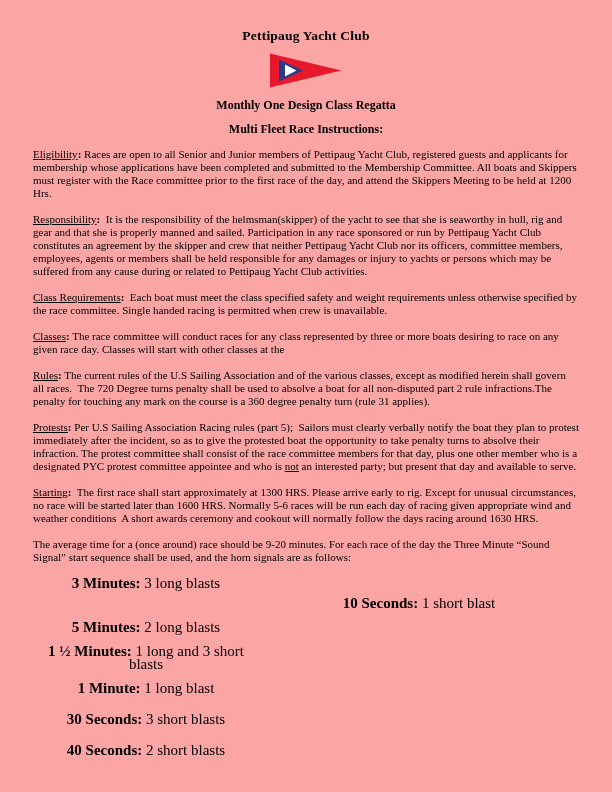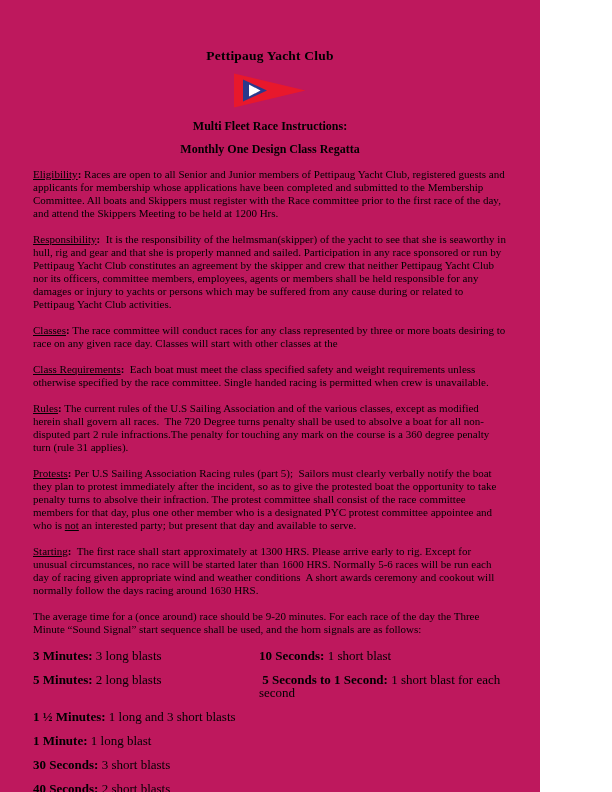--- a/index.html
+++ b/index.html
@@ -4,23 +4,23 @@
 <style>
   * { margin: 0; padding: 0; box-sizing: border-box; }
   html, body { background: #ffffff; }
   body {
     width: 612px; height: 792px;
     font-family: "Liberation Serif", "DejaVu Serif", serif;
     color: #000000;
     overflow: hidden;
   }
   .page {
-    width: 540px; height: 792px;
-    padding: 48px 33px 0 33px;
-    background: #be185d;
+    width: 612px; height: 792px;
+    padding: 28px 33px 0 33px;
+    background: #fca5a5;
     overflow: hidden;
   }
   .title {
     font-size: 13.5px; font-weight: bold;
     text-align: center; line-height: 16px;
     letter-spacing: 0.2px;
   }
   .flag-wrap { text-align: center; margin-top: 9px; height: 36px; line-height: 0; }
   .subtitle {
     font-size: 12px; font-weight: bold;
@@ -29,60 +29,61 @@
   .sub1 { margin-top: 9px; }
   .sub2 { margin-top: 10px; }
   .body-text { margin-top: 12px; font-size: 11px; line-height: 13px; }
   p.para { margin: 0 0 13px 0; white-space: pre-wrap; }
   .s-bu { font-weight: normal; text-decoration: underline; margin-top: 24px; }
   .s-b  { font-weight: bold; }
   .s-u  { text-decoration: underline; font-family: Liberation Serif, serif; }
   .s-n  { font-weight: normal; }
   .sig-row {
     display: flex; margin-bottom: 11px;
-    font-size: 13px; line-height: 13px;
+    font-size: 15px; line-height: 13px;
     white-space: pre-wrap;
+    text-align: center;
   }
   .sig-left { width: 226px; flex-shrink: 0; }
-  .sig-right { flex: 1; }
+  .sig-right { flex: 1; margin-top: 20px; }
   .lbl { font-weight: bold; }
 </style>
 </head>
 <body>
 
 <div class="page">
 
   <div class="title">Pettipaug Yacht Club</div>
 
   <div class="flag-wrap">
     <svg width="72" height="36" viewBox="0 0 72 36" aria-hidden="true">
       <polygon points="0,0.5 71.5,17.5 0,34.5" fill="#e8182c"></polygon>
       <polygon points="9,6.5 33,17.5 9,28.5" fill="#2a3a8c"></polygon>
       <polygon points="15,11.5 26.5,17.5 15,23.5" fill="#ffffff"></polygon>
     </svg>
   </div>
 
+  <div class="subtitle sub1">Monthly One Design Class Regatta</div>
+
   <div class="subtitle sub2">Multi Fleet Race Instructions:</div>
-
-  <div class="subtitle sub1">Monthly One Design Class Regatta</div>
 
   <div class="body-text">
     <div id="paragraphs">
         <p class="para"><span class="s-bu">Eligibility</span><span class="s-b">:</span><span class="s-n"> Races are open to all Senior and Junior members of Pettipaug Yacht Club, registered guests and applicants for membership whose applications have been completed and submitted to the Membership Committee. All boats and Skippers must register with the Race committee prior to the first race of the day, and attend the Skippers Meeting to be held at 1200 Hrs.</span></p>
         <p class="para"><span class="s-bu">Responsibility</span><span class="s-b">:</span><span class="s-n">  It is the responsibility of the helmsman(skipper) of the yacht to see that she is seaworthy in hull, rig and gear and that she is properly manned and sailed. Participation in any race sponsored or run by Pettipaug Yacht Club constitutes an agreement by the skipper and crew that neither Pettipaug Yacht Club nor its officers, committee members, employees, agents or members shall be held responsible for any damages or injury to yachts or persons which may be suffered from any cause during or related to Pettipaug Yacht Club activities.</span></p>
+        <p class="para"><span class="s-bu">Class Requirements</span><span class="s-b">:</span><span class="s-n">  Each boat must meet the class specified safety and weight requirements unless otherwise specified by the race committee. Single handed racing is permitted when crew is unavailable.</span></p>
         <p class="para"><span class="s-bu">Classes</span><span class="s-b">:</span><span class="s-n"> The race committee will conduct races for any class represented by three or more boats desiring to race on any given race day. Classes will start with other classes at the</span></p>
-        <p class="para"><span class="s-bu">Class Requirements</span><span class="s-b">:</span><span class="s-n">  Each boat must meet the class specified safety and weight requirements unless otherwise specified by the race committee. Single handed racing is permitted when crew is unavailable.</span></p>
         <p class="para"><span class="s-bu">Rules</span><span class="s-b">:</span><span class="s-n"> The current rules of the U.S Sailing Association and of the various classes, except as modified herein shall govern all races.  The 720 Degree turns penalty shall be used to absolve a boat for all non-disputed part 2 rule infractions.The penalty for touching any mark on the course is a 360 degree penalty turn (rule 31 applies).</span></p>
         <p class="para"><span class="s-bu">Protests</span><span class="s-b">:</span><span class="s-n"> Per U.S Sailing Association Racing rules (part 5);  Sailors must clearly verbally notify the boat they plan to protest immediately after the incident, so as to give the protested boat the opportunity to take penalty turns to absolve their infraction. The protest committee shall consist of the race committee members for that day, plus one other member who is a designated PYC protest committee appointee and who is </span><span class="s-u">not</span><span class="s-n"> an interested party; but present that day and available to serve.</span></p>
         <p class="para"><span class="s-bu">Starting</span><span class="s-b">:</span><span class="s-n">  The first race shall start approximately at 1300 HRS. Please arrive early to rig. Except for unusual circumstances, no race will be started later than 1600 HRS. Normally 5-6 races will be run each day of racing given appropriate wind and weather conditions  A short awards ceremony and cookout will normally follow the days racing around 1630 HRS.</span></p>
         <p class="para"><span class="s-n">The average time for a (once around) race should be 9-20 minutes. For each race of the day the Three Minute “Sound Signal” start sequence shall be used, and the horn signals are as follows:</span></p>
       </div>
     <div id="signals">
         <div class="sig-row"><div class="sig-left"><span class="lbl">3 Minutes:</span> 3 long blasts</div><div class="sig-right"><span class="lbl">10 Seconds:</span> 1 short blast</div></div>
-        <div class="sig-row"><div class="sig-left"><span class="lbl">5 Minutes:</span> 2 long blasts</div><div class="sig-right"><span class="lbl"> 5 Seconds to 1 Second:</span> 1 short blast for each second</div></div>
+        <div class="sig-row"><div class="sig-left"><span class="lbl">5 Minutes:</span> 2 long blasts</div></div>
         <div class="sig-row"><div class="sig-left"><span class="lbl">1 ½ Minutes:</span> 1 long and 3 short blasts</div></div>
         <div class="sig-row"><div class="sig-left"><span class="lbl">1 Minute:</span> 1 long blast</div><div class="sig-right"></div></div>
         <div class="sig-row"><div class="sig-left"><span class="lbl">30 Seconds:</span> 3 short blasts</div><div class="sig-right"></div></div>
         <div class="sig-row"><div class="sig-left"><span class="lbl">40 Seconds:</span> 2 short blasts</div><div class="sig-right"></div></div>
       </div>
   </div>
 
 </div>
 
 </body></html>

